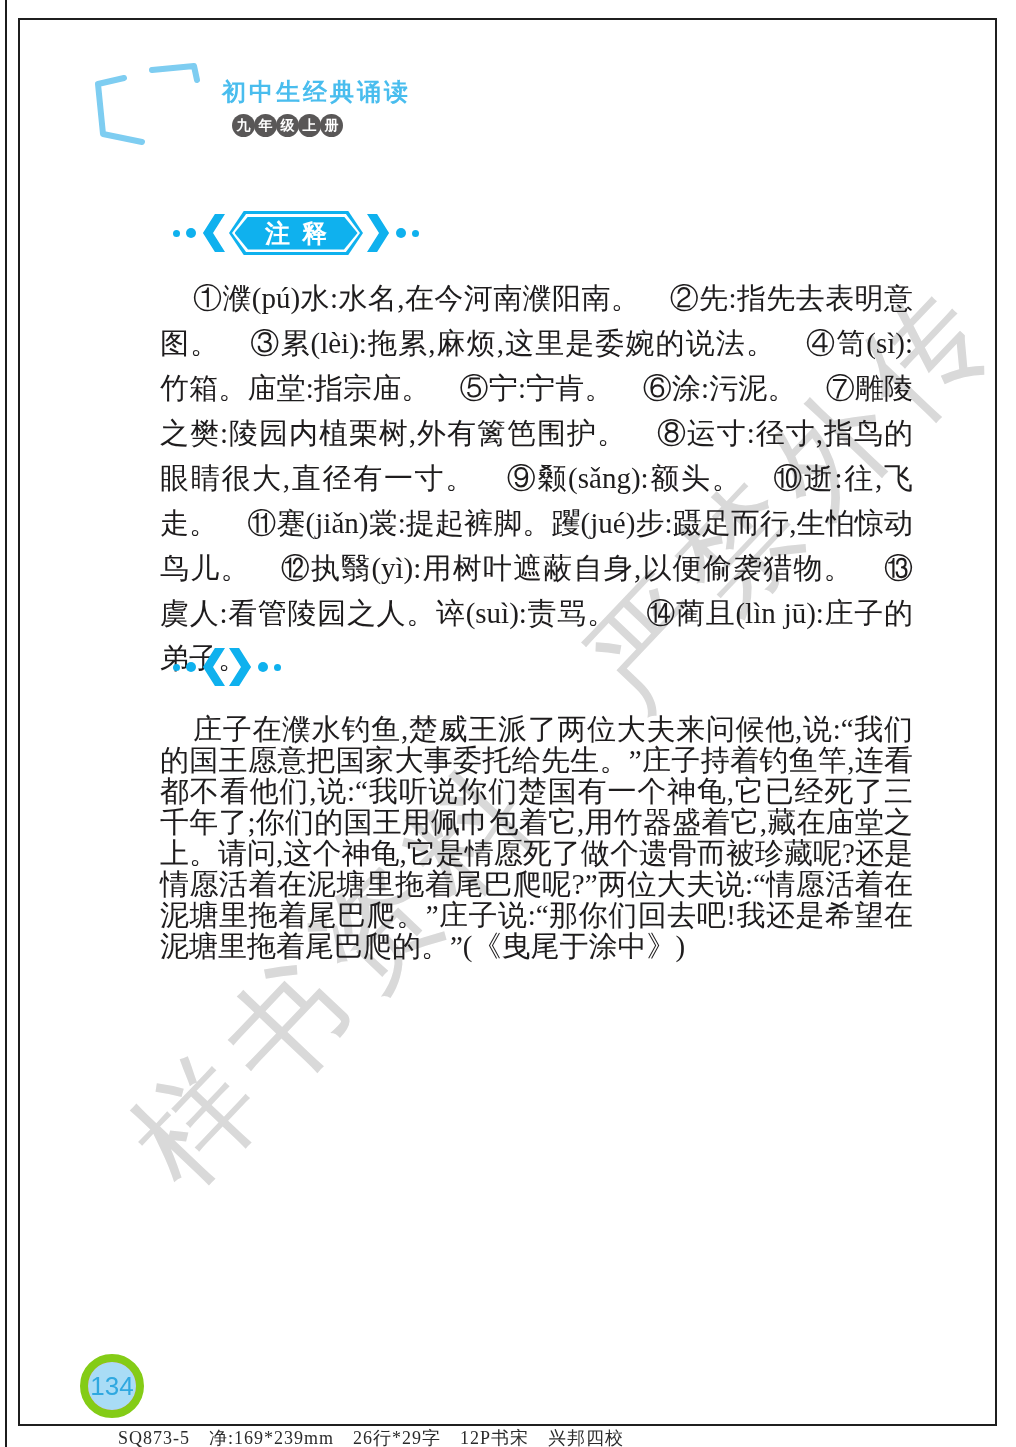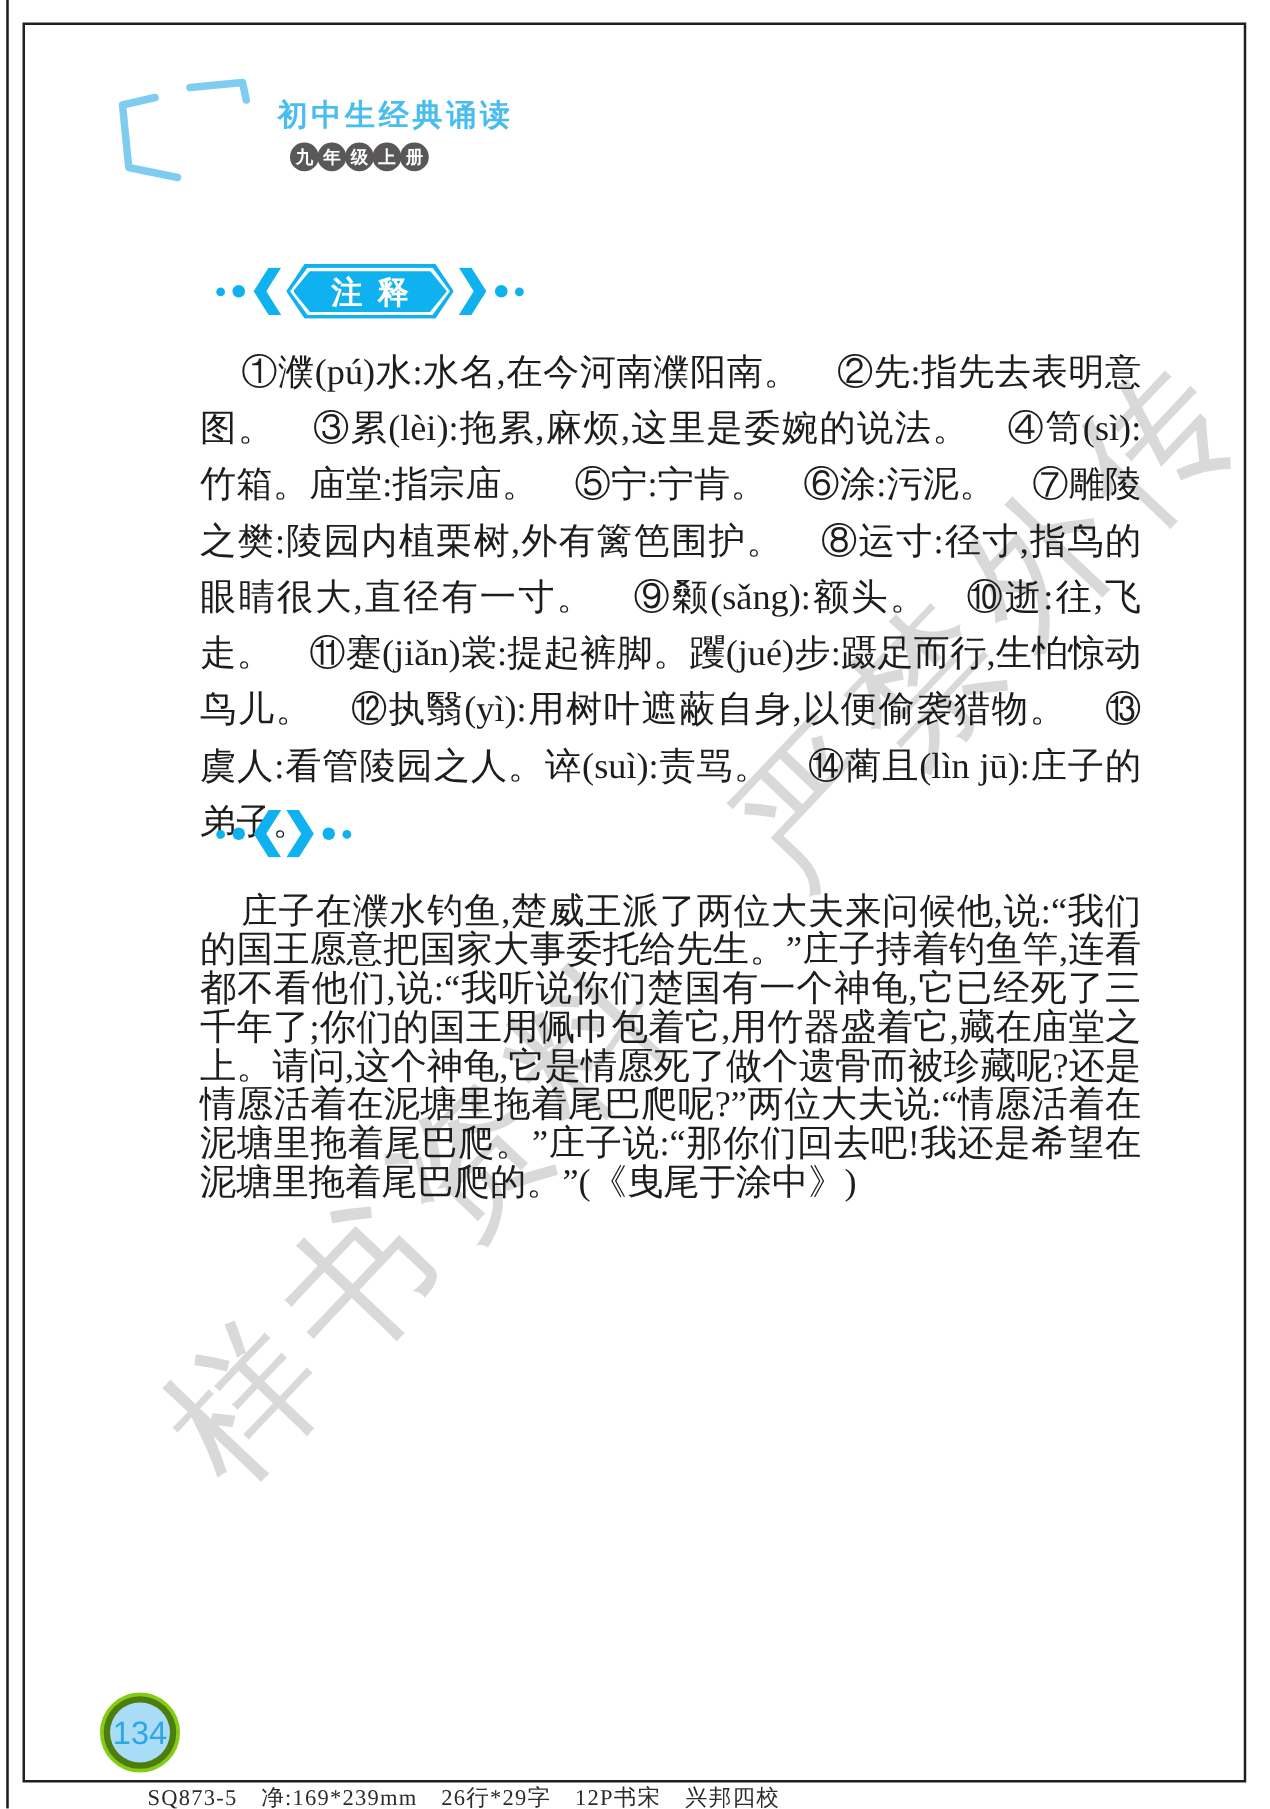--- a/index.html
+++ b/index.html
@@ -48,22 +48,22 @@
   
   .annot { position:absolute; left:140px; top:256px; width:753px; z-index:1;
            font-size:29px; line-height:45px; color:#1e1c1d;
            text-align:justify; text-indent:33px; }
   .transbody { position:absolute; left:140px; top:694px; width:753px; z-index:1;
            font-size:29px; line-height:31px; color:#1e1c1d; text-align:justify; }
   .transbody p { text-indent:33px; margin:0; }
 
   
   .page-num { position:absolute; left:60px; top:1334px; width:64px; height:64px;
-              border:3px solid #84cc16; border-radius:50%; background:#4d7c0f;
-              display:flex; align-items:center; justify-content:center; z-index:2; }
+              border:8px solid #84cc16; border-radius:50%; background:#f97316;
+              display:flex; justify-content:center; z-index:2; }
   .page-num-inner { width:48px; height:48px; border-radius:50%; background:#a9dcf6;
               color:#2fa8e0; font-size:26px; font-family:"Liberation Sans","DejaVu Sans",sans-serif;
               display:flex; align-items:center; justify-content:center; }
 
   
   .footer { position:absolute; left:118px; top:1426px; font-size:18px; color:#2b2b2b;
             letter-spacing:1px; font-family:"Liberation Serif","DejaVu Serif",serif; }
 </style>
 </head>
 <body>

